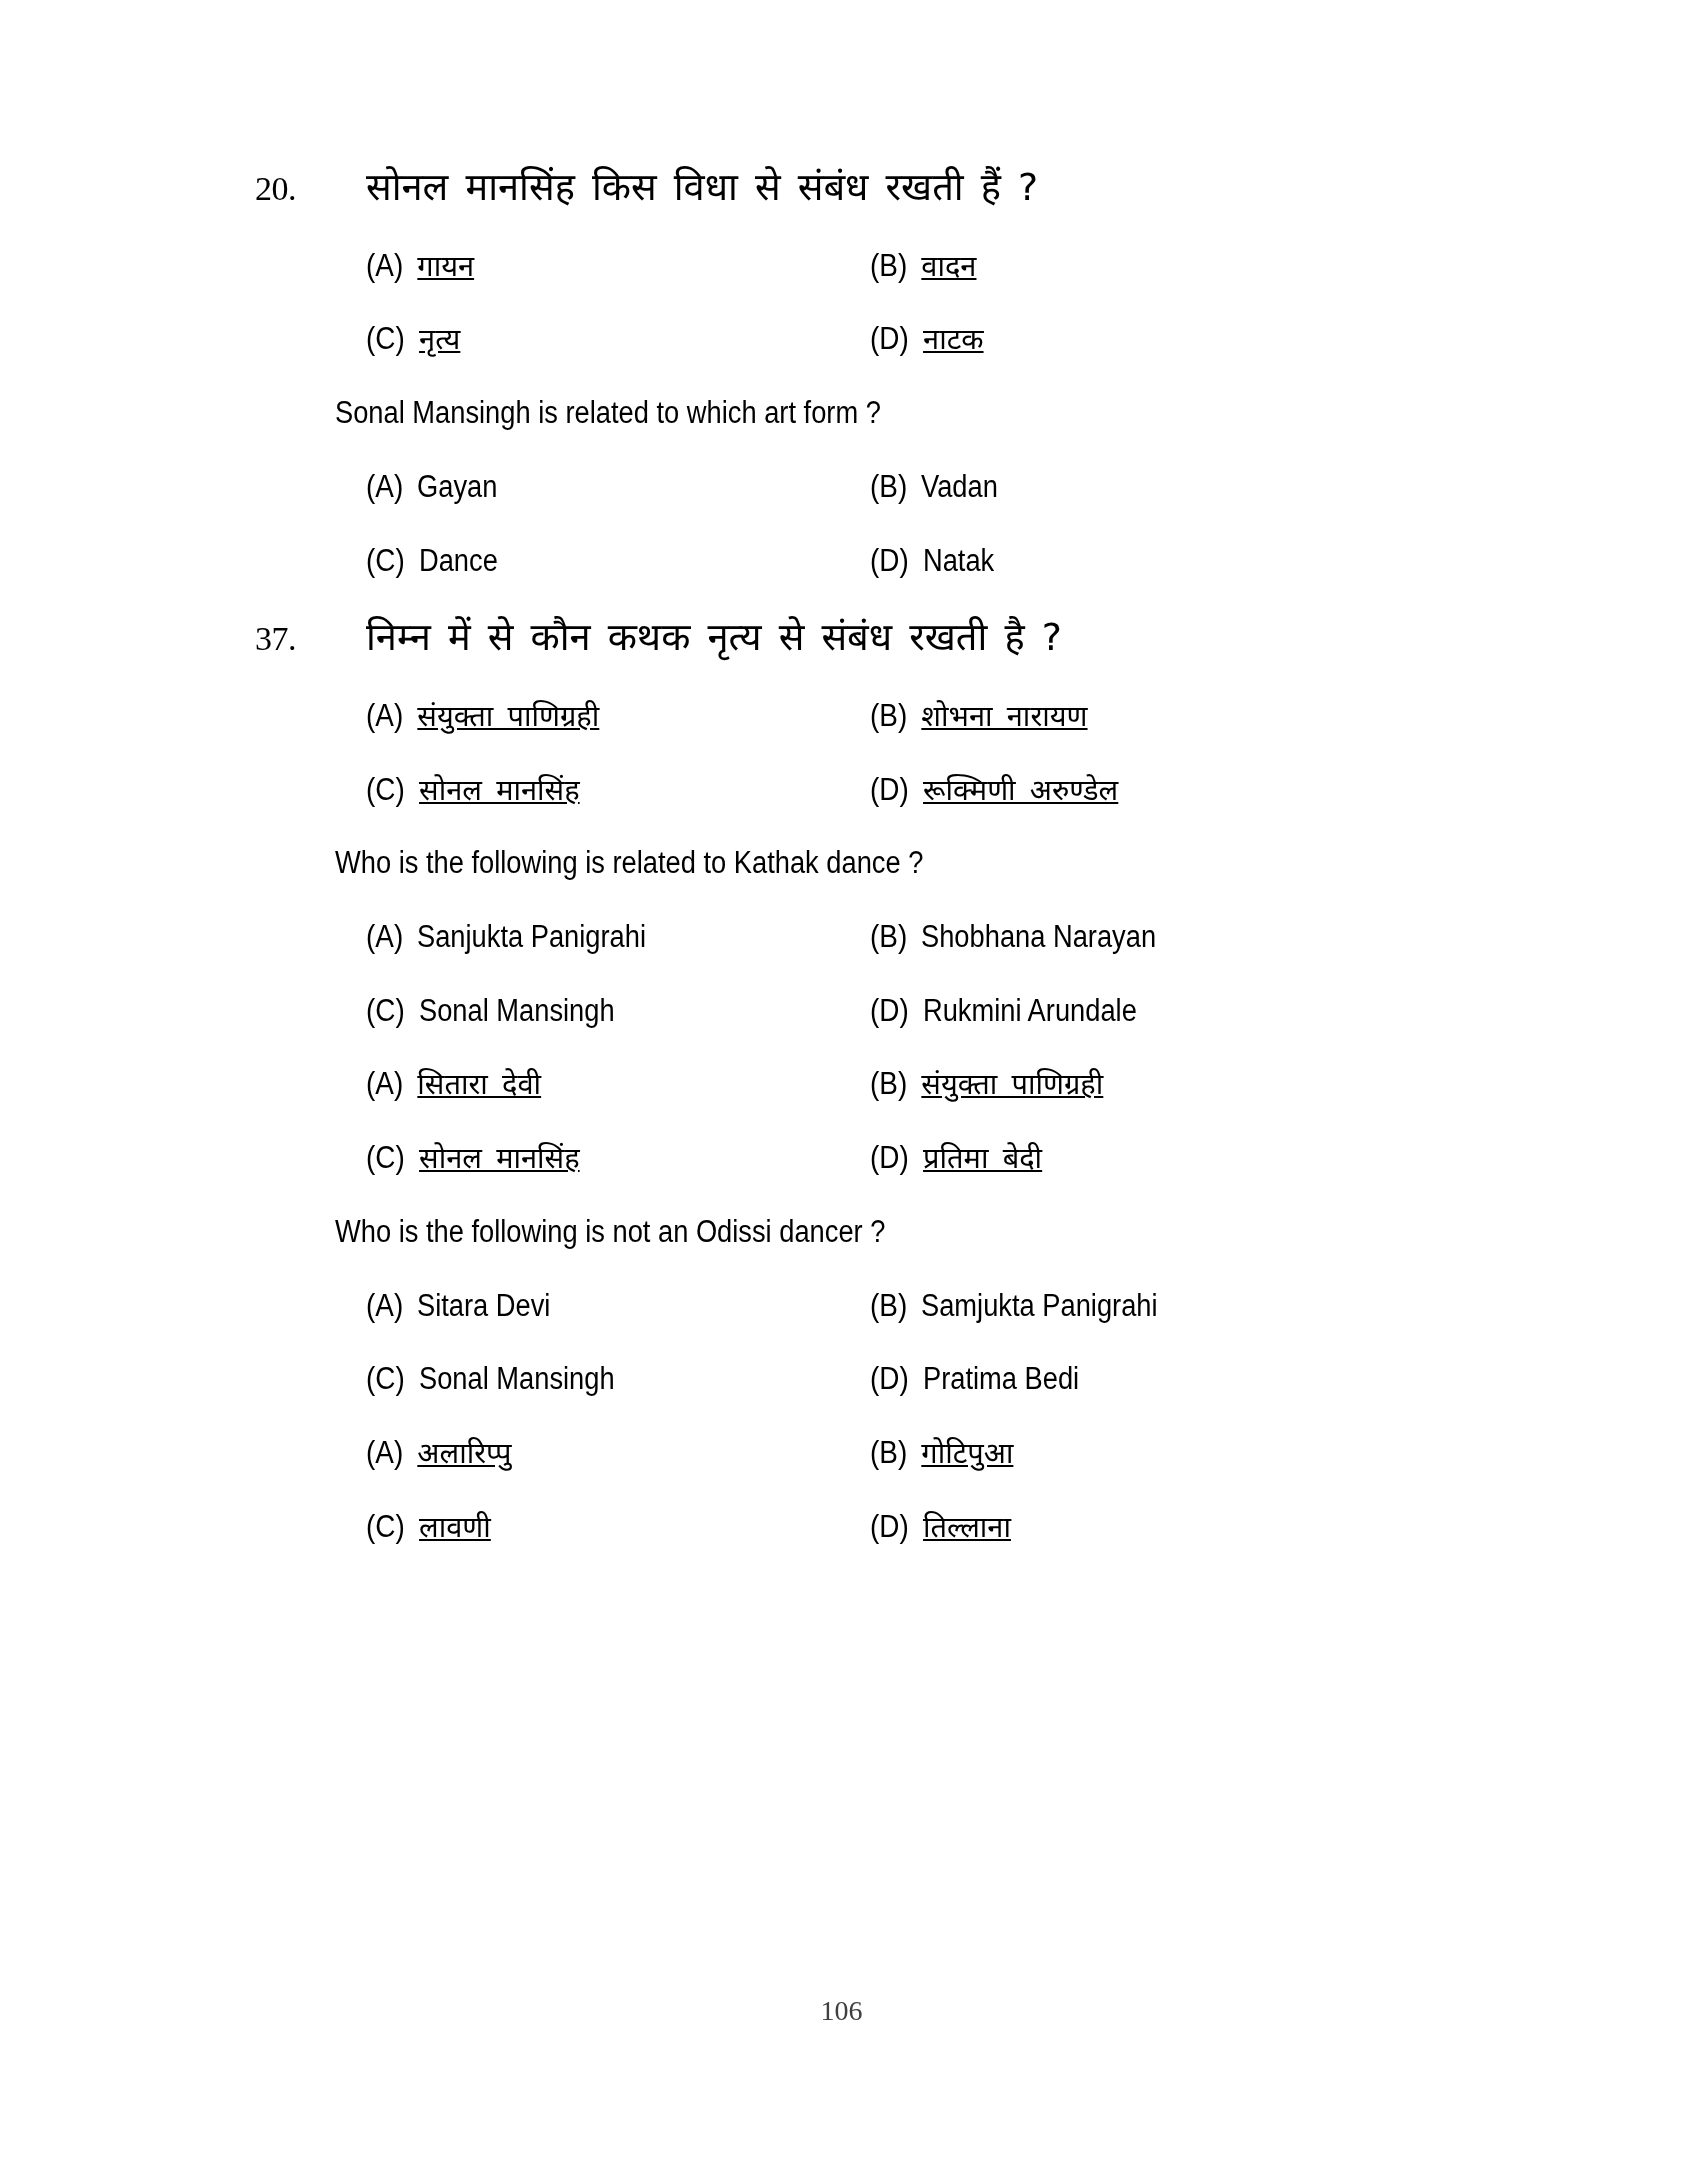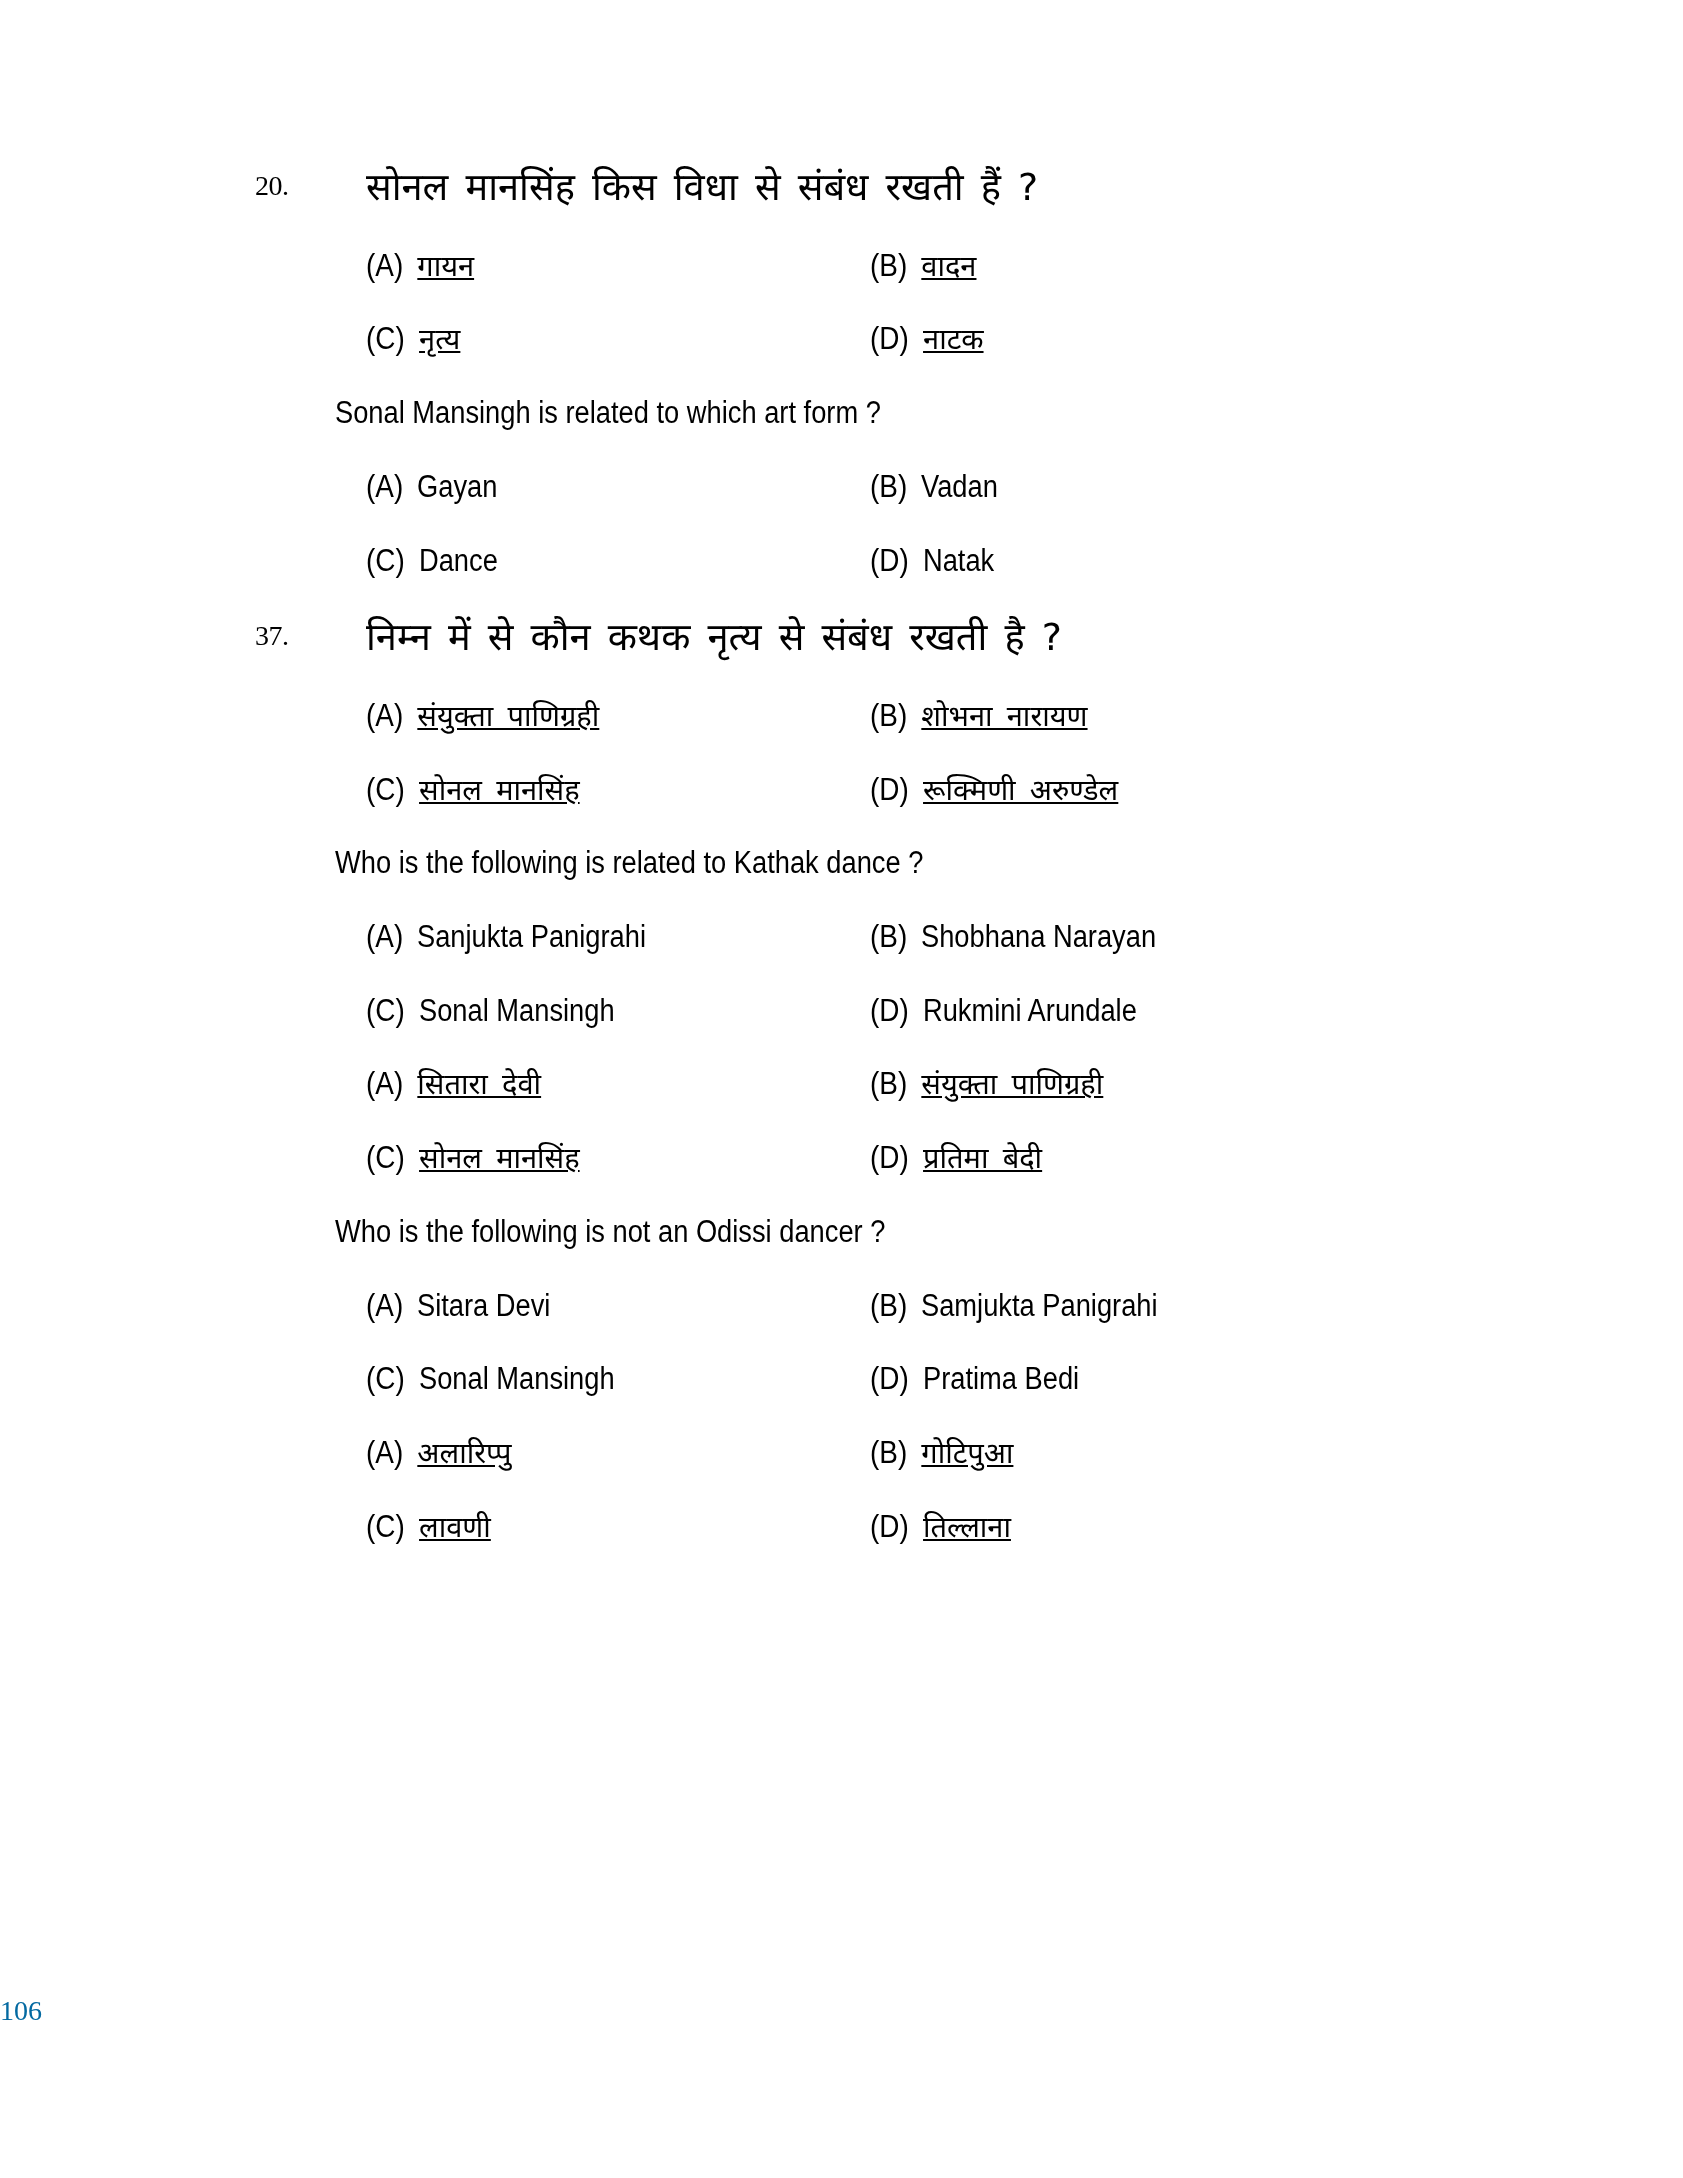--- a/index.html
+++ b/index.html
@@ -39,21 +39,21 @@
 
   .q-row {
     display: flex;
     align-items: flex-start;
     margin-bottom: 38px;
   }
 
   .q-num {
     width: 111px;
     flex: 0 0 111px;
-    font-size: 28px;
+    font-size: 34px;
     line-height: 1.0;
     font-family: "Liberation Serif", "DejaVu Serif", serif;
     letter-spacing: -0.5px;
     padding-top: 6px;
   }
 
   .q-text-hi {
     flex: 1;
     font-family: "DejaVu Sans", sans-serif;
     font-size: 38px;
@@ -115,23 +115,24 @@
     align-items: flex-start;
     margin-left: 80px;
     margin-bottom: 38px;
   }
 
   .page-number {
     position: absolute;
     left: 0;
     top: 1995px;
     width: 1683px;
+    text-align: center;
     font-family: "Liberation Serif", "DejaVu Serif", serif;
     font-size: 28px;
-    color: #0369a1;
+    color: #404040;
   }
 </style>
 </head>
 <body>
 
 <div class="page">
   <div class="content">
 
     <div class="question-block">
       <div class="q-row">

